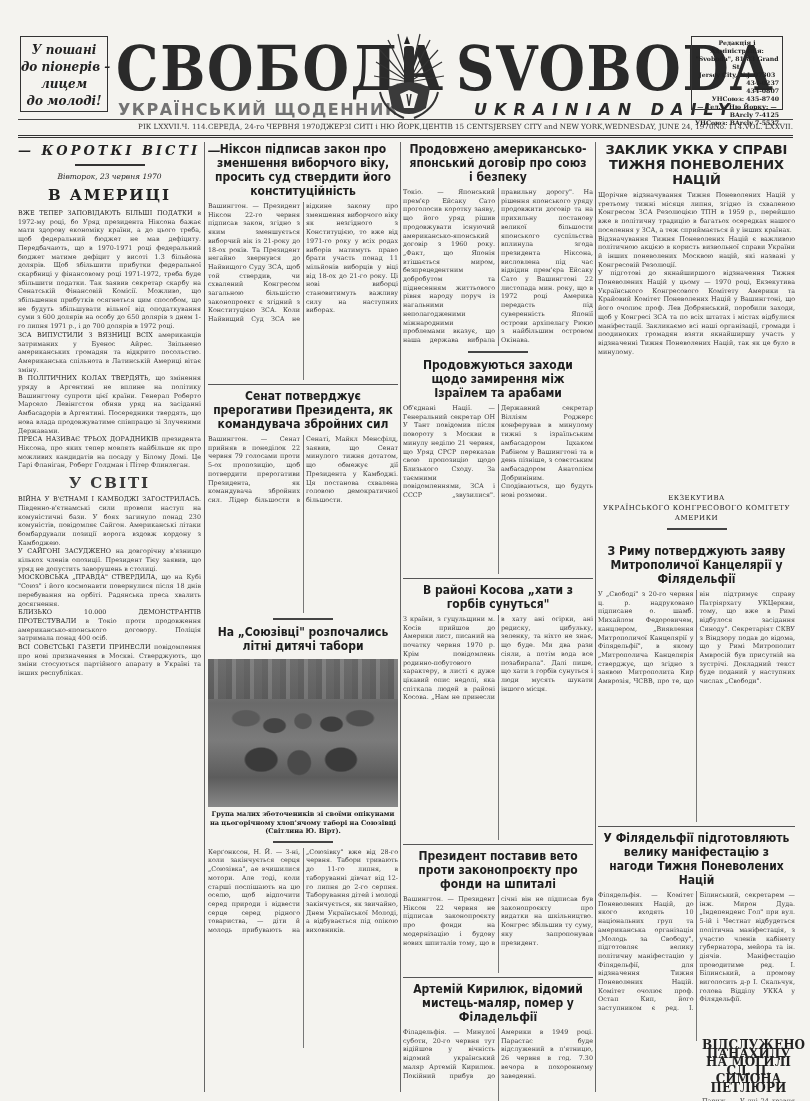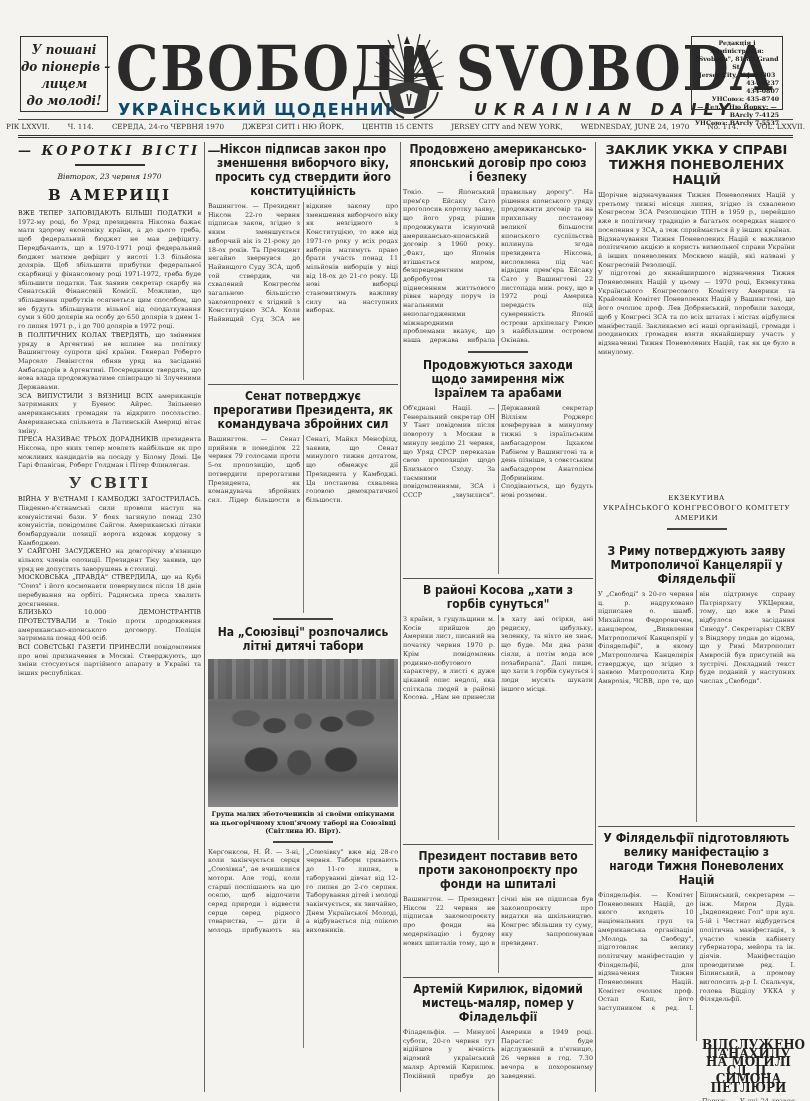--- a/index.html
+++ b/index.html
@@ -20,21 +20,21 @@
     font: italic bold 12px/17px "DejaVu Serif", serif; padding-top: 5px;
   }
   .promo-box div { white-space: nowrap; }
   .title-cyr {
     position: absolute; left: 98px; top: 18px;
     font: bold 62px/62px "DejaVu Serif", serif; letter-spacing: 2px; color: #2a2a2a;
     transform: scaleX(0.86); transform-origin: left top;
   }
   .sub-cyr {
     position: absolute; left: 100px; top: 81px;
-    font: bold 16px/18px "DejaVu Sans", sans-serif; letter-spacing: 1.5px; color: #0c4a6e;
+    font: bold 16px/18px "DejaVu Sans", sans-serif; letter-spacing: 1.5px; color: #737373;
   }
   .emblem { position: absolute; left: 356px; top: 12px; width: 70px; height: 92px; }
   .title-lat {
     position: absolute; left: 438px; top: 18px;
     font: bold 62px/62px "DejaVu Serif", serif; letter-spacing: 2px; color: #2a2a2a;
     transform: scaleX(0.86); transform-origin: left top;
   }
   .sub-lat {
     position: absolute; left: 456px; top: 81px;
     font: italic bold 16px/18px "DejaVu Sans", sans-serif; letter-spacing: 7px; color: #2a2a2a; text-align: center;
@@ -43,21 +43,21 @@
     position: absolute; left: 673px; top: 16px; width: 92px; height: 74px;
     border: 1.5px solid #333; padding: 2px 3px;
     font: bold 6.2px/8px "DejaVu Serif", serif; text-align: center;
   }
   .addr-box .r { text-align: right; }
 
   
   .dateline {
     position: absolute; left: 18px; top: 120px; width: 775px; height: 14px;
     font: 7.2px/14px "DejaVu Serif", serif; color: #333;
-    display: flex; justify-content: center; white-space: nowrap; gap: 18px;
+    display: flex; justify-content: flex-end; white-space: nowrap;
   }
   .rule-top { position: absolute; left: 18px; top: 119px; width: 775px; border-top: 1.5px solid #444; }
   .rule-bot { position: absolute; left: 18px; top: 135px; width: 775px; border-top: 3px double #333; }
 
   
   .col { position: absolute; top: 142px; }
   .c1 { left: 18px; width: 183px; }
   .c2 { left: 208px; width: 190px; }
   .c3 { left: 403px; width: 190px; }
   .c4 { left: 598px; width: 197px; }
@@ -177,22 +177,22 @@
   <div class="vsep" style="left:400px"></div>
   <div class="vsep" style="left:595px"></div>
 
   <div class="col c1">
     <div class="kicker">— КОРОТКІ ВІСТІ —</div>
     <div class="kicker-rule"></div>
     <div class="datesub">Вівторок, 23 червня 1970</div>
     <div class="section">В АМЕРИЦІ</div>
     <div class="body" style="height:560px">
       <p><span class="lead-b">ВЖЕ ТЕПЕР ЗАПОВІДАЮТЬ БІЛЬШІ ПОДАТКИ</span> <span>в 1972-му році, бо Уряд президента Ніксона бажає мати здорову економіку країни, а до цього треба, щоб федеральний бюджет не мав дефіциту. Передбачають, що в 1970-1971 році федеральний бюджет матиме дефіцит у висоті 1.3 більйона долярів. Щоб збільшити прибутки федеральної скарбниці у фінансовому році 1971-1972, треба буде збільшити податки. Так заявив секретар скарбу на Сенатській Фінансовій Комісії. Можливо, що збільшення прибутків осягнеться цим способом, що не будуть збільшувати вільної від оподаткування суми з 600 долярів на особу до 650 долярів з днем 1-го липня 1971 р., і до 700 долярів в 1972 році.</span></p>
+      <p><span class="lead-b">ЗСА ВИПУСТИЛИ З ВЯЗНИЦІ ВСІХ</span> <span>американців затриманих у Буенос Айрес. Звільнено американських громадян та відкрито посольство. Американська спільнота в Латинській Америці вітає зміну.</span></p>
       <p><span class="lead-b">В ПОЛІТИЧНИХ КОЛАХ ТВЕРДЯТЬ,</span> <span>що змінення уряду в Аргентині не вплине на політику Вашингтону супроти цієї країни. Генерал Роберто Марсело Левінгстон обняв уряд на засіданні Амбасадорів в Аргентині. Посередники твердять, що нова влада продовжуватиме співпрацю зі Злученими Державами.</span></p>
-      <p><span class="lead-b">ЗСА ВИПУСТИЛИ З ВЯЗНИЦІ ВСІХ</span> <span>американців затриманих у Буенос Айрес. Звільнено американських громадян та відкрито посольство. Американська спільнота в Латинській Америці вітає зміну.</span></p>
       <p><span class="lead-b">ПРЕСА НАЗИВАЄ ТРЬОХ ДОРАДНИКІВ</span> <span>президента Ніксона, про яких тепер мовлять найбільше як про можливих кандидатів на посаду у Білому Домі. Це Гарі Фланіган, Роберт Голдман і Пітер Флинлеган.</span></p>
       <div class="section">У СВІТІ</div>
       <p><span class="lead-b">ВІЙНА У В'ЄТНАМІ І КАМБОДЖІ ЗАГОСТРИЛАСЬ.</span> <span>Південно-в'єтнамські сили провели наступ на комуністичні бази. У боях загинуло понад 230 комуністів, повідомляє Сайгон. Американські літаки бомбардували позиції ворога вздовж кордону з Камбоджею.</span></p>
       <p><span class="lead-b">У САЙГОНІ ЗАСУДЖЕНО</span> <span>на довгорічну в'язницю кількох членів опозиції. Президент Тієу заявив, що уряд не допустить заворушень в столиці.</span></p>
       <p><span class="lead-b">МОСКОВСЬКА „ПРАВДА" СТВЕРДИЛА,</span> <span>що на Кубі "Союз" і його космонавти повернулися після 18 днів перебування на орбіті. Радянська преса хвалить досягнення.</span></p>
       <p><span class="lead-b">БЛИЗЬКО 10.000 ДЕМОНСТРАНТІВ ПРОТЕСТУВАЛИ</span> <span>в Токіо проти продовження американсько-японського договору. Поліція затримала понад 400 осіб.</span></p>
       <p><span class="lead-b">ВСІ СОВЄТСЬКІ ГАЗЕТИ ПРИНЕСЛИ</span> <span>повідомлення про нові призначення в Москві. Стверджують, що зміни стосуються партійного апарату в Україні та інших республіках.</span></p>
     </div>
   </div>
 

